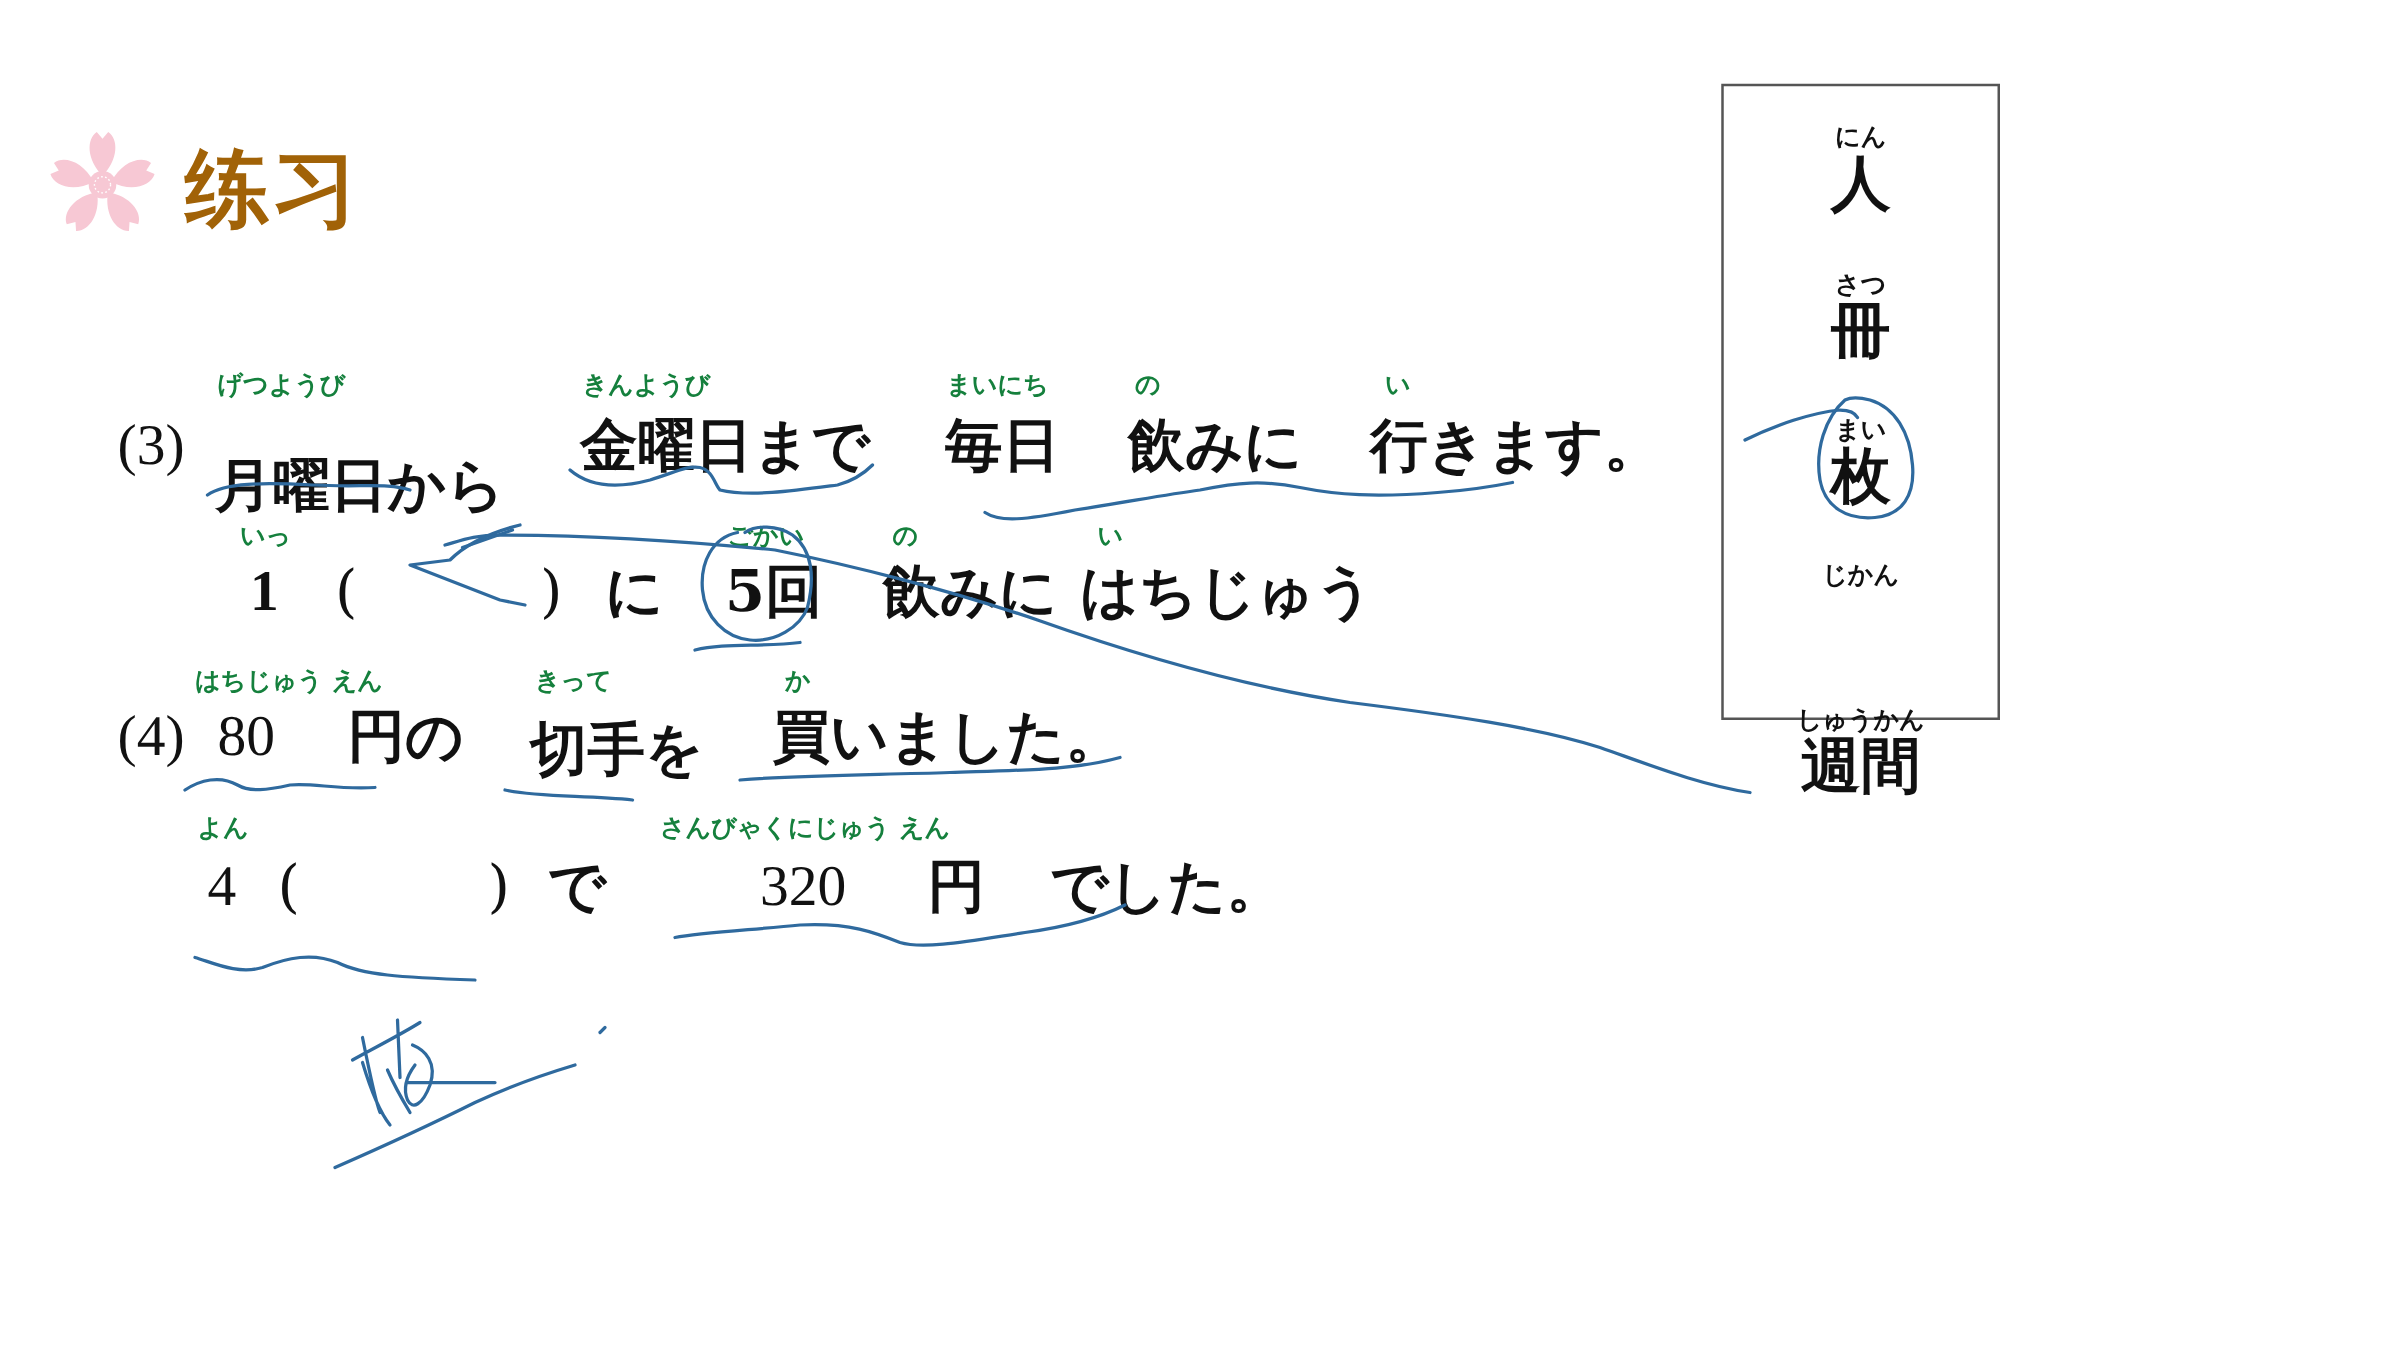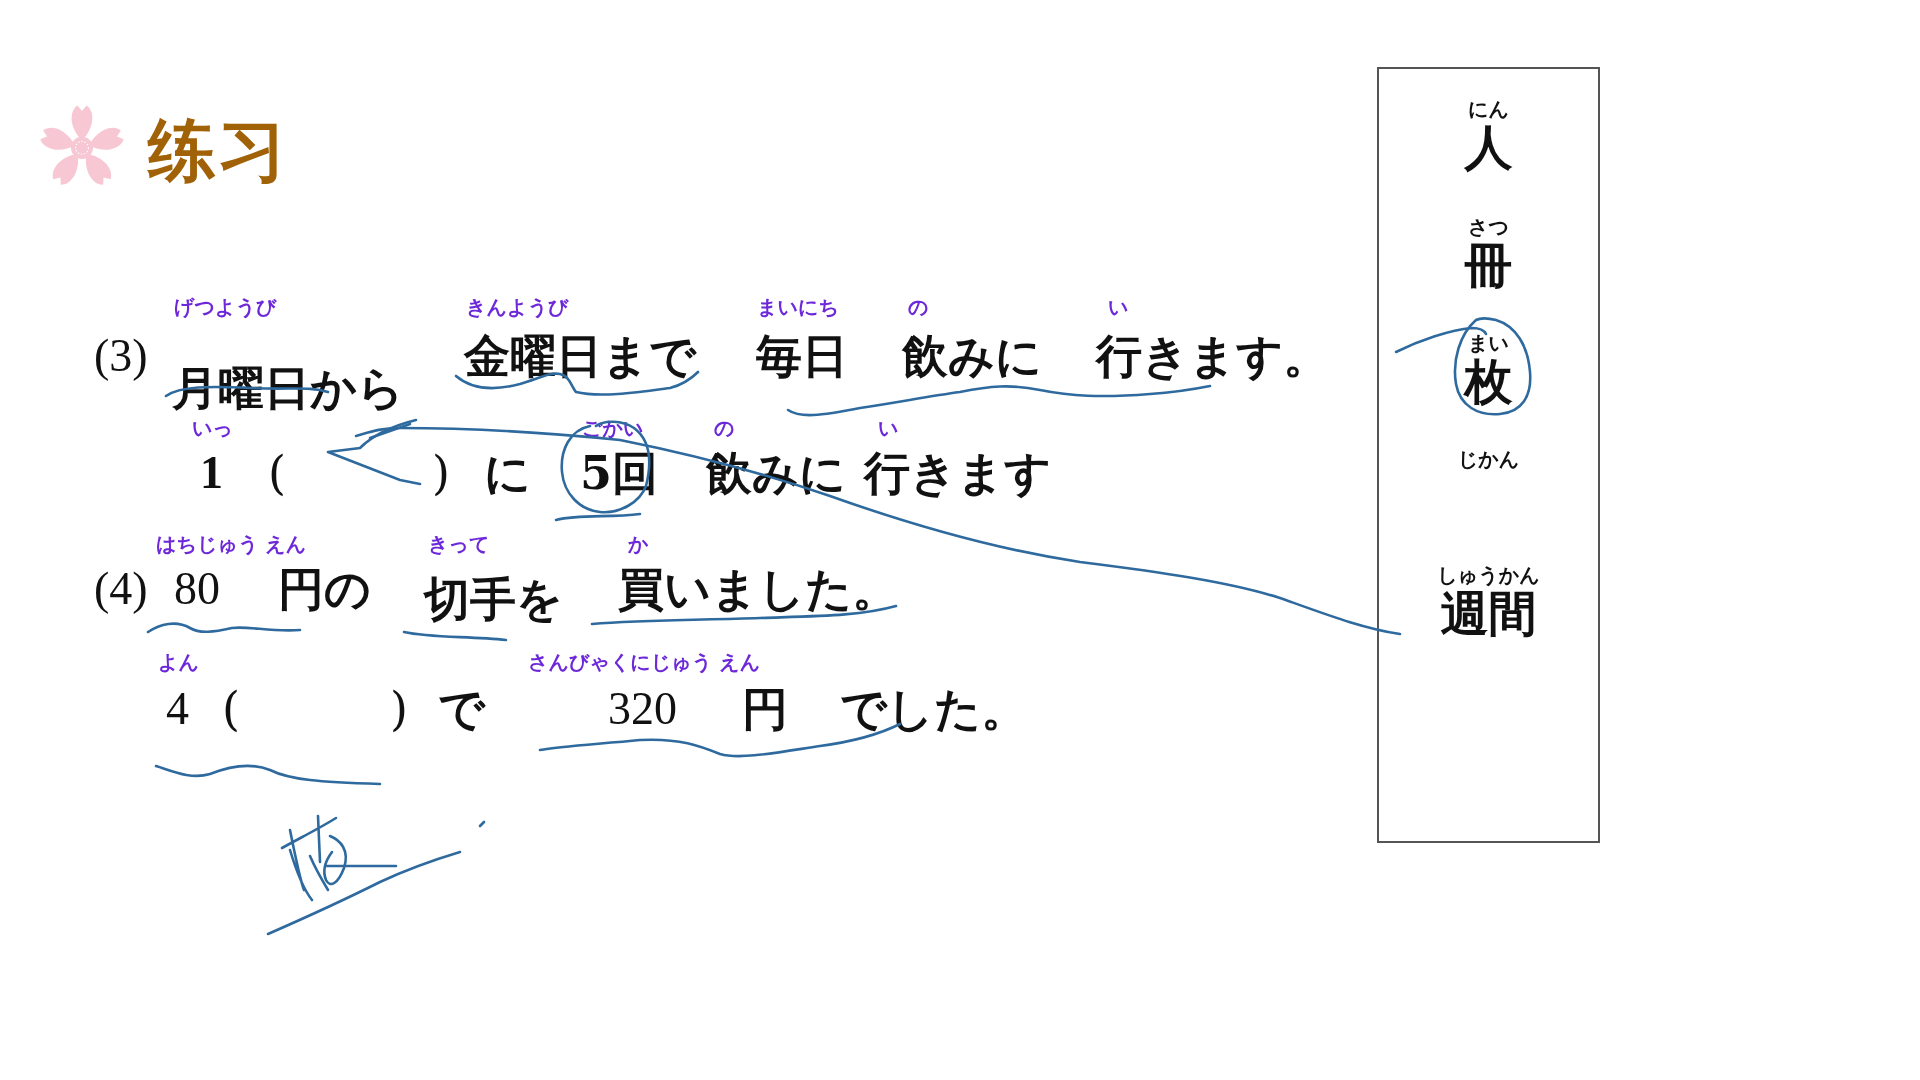--- a/index.html
+++ b/index.html
@@ -8,24 +8,24 @@
     font-family: "DejaVu Serif", "Liberation Serif", serif; color:#111;
   }
   .abs { position:absolute; }
   .title {
     left:148px; top:106px; font-size:68px; font-weight:bold;
     font-family: "DejaVu Sans", "Liberation Sans", sans-serif; letter-spacing:2px; color:#a16207;
   }
   .sakura { left:36px; top:100px; width:92px; height:92px; }
   .seg { position:absolute; font-size:46px; font-weight:bold; line-height:1; }
   .ruby { position:absolute; font-size:20px; font-weight:bold; line-height:1;
-    font-family: "DejaVu Sans", "Liberation Sans", sans-serif; color:#6d28d9; white-space:nowrap; }
+    font-family: "DejaVu Sans", "Liberation Sans", sans-serif; color:#15803d; white-space:nowrap; }
   .num { font-family: "Liberation Serif", "DejaVu Serif", serif; font-weight:normal; }
   .box {
-    left:1377px; top:67px; width:223px; height:776px;
+    left:1377px; top:67px; width:223px; height:509px;
     border:2px solid #555; box-sizing:border-box; background:#fff;
   }
   .ctr-item { position:absolute; left:0; width:100%; text-align:center; }
   .ctr-ruby { font-size:20px; font-weight:bold; font-family:"DejaVu Sans","Liberation Sans",sans-serif; line-height:1; }
   .ctr-kanji { font-size:48px; font-weight:bold; line-height:1; margin-top:4px; }
   svg.ink { position:absolute; left:0; top:0; width:1920px; height:1080px; pointer-events:none; }
   svg.ink path { fill:none; stroke:#2f6a9e; stroke-width:2.6; stroke-linecap:round; stroke-linejoin:round; }
 </style>
 </head>
 <body>
@@ -64,21 +64,21 @@
   <div class="seg num" style="left:200px; top:450px; font-weight:bold;">1</div>
   <div class="seg" style="left:268px; top:450px; font-weight:normal;">(</div>
   <div class="seg" style="left:340px; top:450px; width:90px; height:46px;"></div>
   <div class="seg" style="left:432px; top:450px; font-weight:normal;">)</div>
   <div class="seg" style="left:484px; top:450px;">に</div>
   <span class="ruby" style="left:582px; top:418px;">ごかい</span>
   <div class="seg" style="left:580px; top:450px;">5回</div>
   <span class="ruby" style="left:714px; top:418px;">の</span>
   <div class="seg" style="left:706px; top:450px;">飲みに</div>
   <span class="ruby" style="left:878px; top:418px;">い</span>
-  <div class="seg" style="left:864px; top:450px;">行きます</div>
+  <div class="seg" style="left:864px; top:450px;">はちじゅう</div>
 </div>
 
 <div>
   <div class="seg num" style="left:94px; top:566px;">(4)</div>
   <span class="ruby" style="left:156px; top:534px;">はちじゅう えん</span>
   <div class="seg num" style="left:174px; top:566px;">80</div>
   <div class="seg" style="left:278px; top:566px;">円の</div>
   <span class="ruby" style="left:428px; top:534px;">きって</span>
   <div class="seg" style="left:424px; top:576px;">切手を</div>
   <span class="ruby" style="left:628px; top:534px;">か</span>

